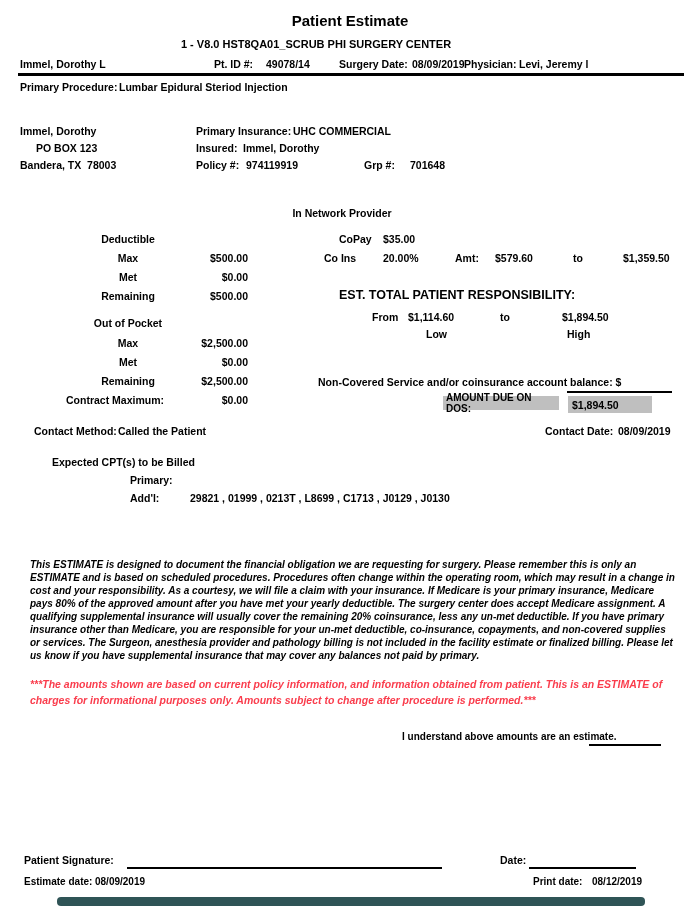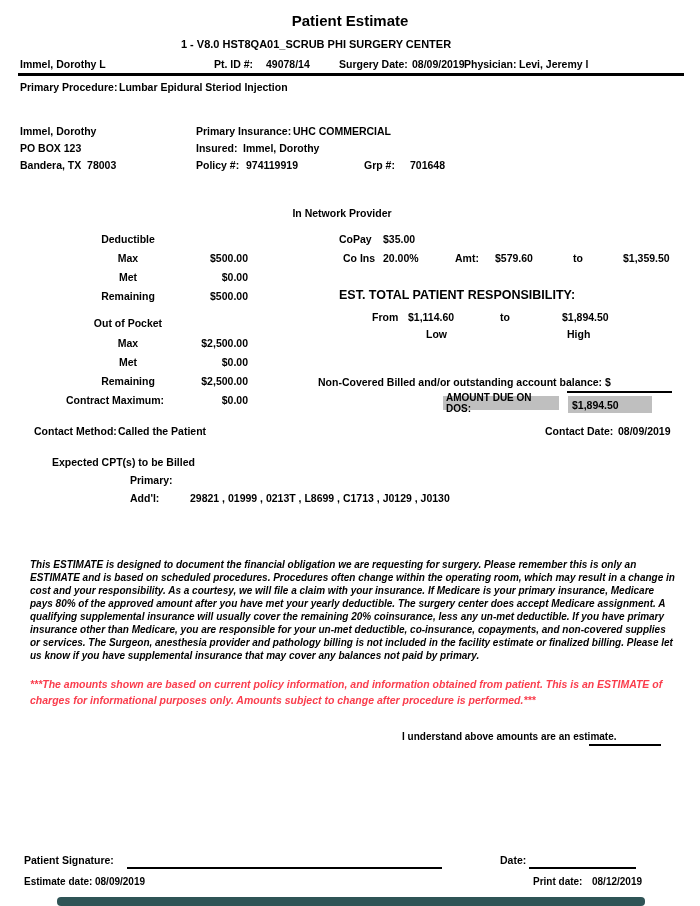--- a/index.html
+++ b/index.html
@@ -35,21 +35,21 @@
   <span class="t" style="top:58px;left:339px;">Surgery Date:</span>
   <span class="t" style="top:58px;left:412px;">08/09/2019</span>
   <span class="t" style="top:58px;left:464px;">Physician:</span>
   <span class="t" style="top:58px;left:519px;">Levi, Jeremy l</span>
   <div class="rule" style="top:73px;left:18px;width:666px;"></div>
 
   <span class="t" style="top:81px;left:20px;">Primary Procedure:</span>
   <span class="t" style="top:81px;left:119px;">Lumbar Epidural Steriod Injection</span>
 
   <span class="t" style="top:125px;left:20px;">Immel, Dorothy</span>
-  <span class="t" style="top:142px;left:20px;">PO BOX 123</span>
+  <span class="t" style="top:142px;left:36px;">PO BOX 123</span>
   <span class="t" style="top:159px;left:20px;">Bandera, TX  78003</span>
 
   <span class="t" style="top:125px;left:196px;">Primary Insurance:</span>
   <span class="t" style="top:125px;left:293px;">UHC COMMERCIAL</span>
   <span class="t" style="top:142px;left:196px;">Insured:</span>
   <span class="t" style="top:142px;left:243px;">Immel, Dorothy</span>
   <span class="t" style="top:159px;left:196px;">Policy #:</span>
   <span class="t" style="top:159px;left:246px;">974119919</span>
   <span class="t" style="top:159px;left:364px;">Grp #:</span>
   <span class="t" style="top:159px;left:410px;">701648</span>
@@ -70,36 +70,36 @@
   <span class="t center" style="top:356px;left:68px;width:120px;">Met</span>
   <span class="t right" style="top:356px;left:148px;width:100px;">$0.00</span>
   <span class="t center" style="top:375px;left:68px;width:120px;">Remaining</span>
   <span class="t right" style="top:375px;left:148px;width:100px;">$2,500.00</span>
 
   <span class="t center" style="top:394px;left:55px;width:120px;">Contract Maximum:</span>
   <span class="t right" style="top:394px;left:148px;width:100px;">$0.00</span>
 
   <span class="t" style="top:233px;left:339px;">CoPay</span>
   <span class="t" style="top:233px;left:383px;">$35.00</span>
-  <span class="t" style="top:252px;left:343px;">Co Ins</span>
+  <span class="t" style="top:252px;left:324px;">Co Ins</span>
   <span class="t" style="top:252px;left:383px;">20.00%</span>
   <span class="t" style="top:252px;left:455px;">Amt:</span>
   <span class="t" style="top:252px;left:495px;">$579.60</span>
   <span class="t" style="top:252px;left:573px;">to</span>
   <span class="t" style="top:252px;left:623px;">$1,359.50</span>
 
   <div class="t fs12" style="top:288px;left:339px;">EST. TOTAL PATIENT RESPONSIBILITY:</div>
   <span class="t" style="top:311px;left:372px;">From</span>
   <span class="t" style="top:311px;left:408px;">$1,114.60</span>
   <span class="t" style="top:311px;left:500px;">to</span>
   <span class="t" style="top:311px;left:562px;">$1,894.50</span>
   <span class="t" style="top:328px;left:426px;">Low</span>
   <span class="t" style="top:328px;left:567px;">High</span>
 
-  <span class="t" style="top:376px;left:318px;">Non-Covered Billed and/or outstanding account balance: $</span>
+  <span class="t" style="top:376px;left:318px;">Non-Covered Service and/or coinsurance account balance: $</span>
   <div class="line" style="top:391px;left:567px;width:105px;"></div>
 
   <div class="graybox" style="top:396px;left:443px;width:116px;height:14px;">
     <span class="fs10" style="padding-left:3px;">AMOUNT DUE ON DOS:</span>
   </div>
   <div class="graybox" style="top:396px;left:568px;width:84px;height:17px;">
     <span style="padding-left:4px;">$1,894.50</span>
   </div>
 
   <span class="t" style="top:425px;left:34px;">Contact Method:</span>

